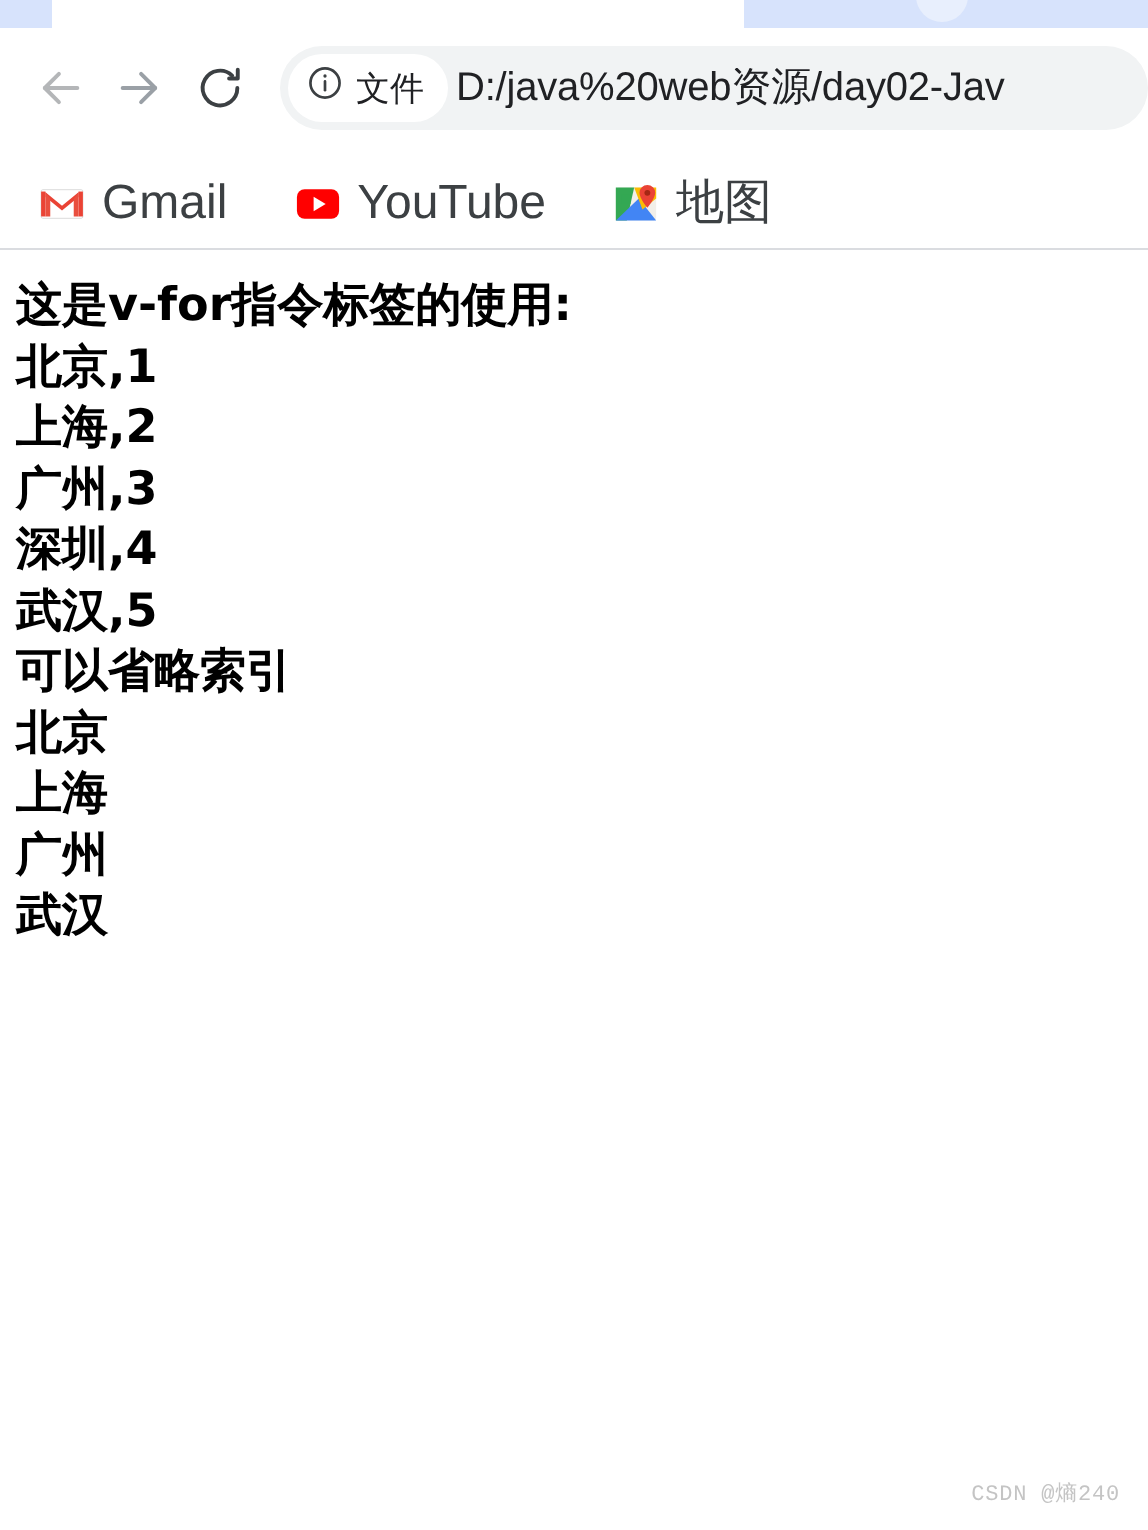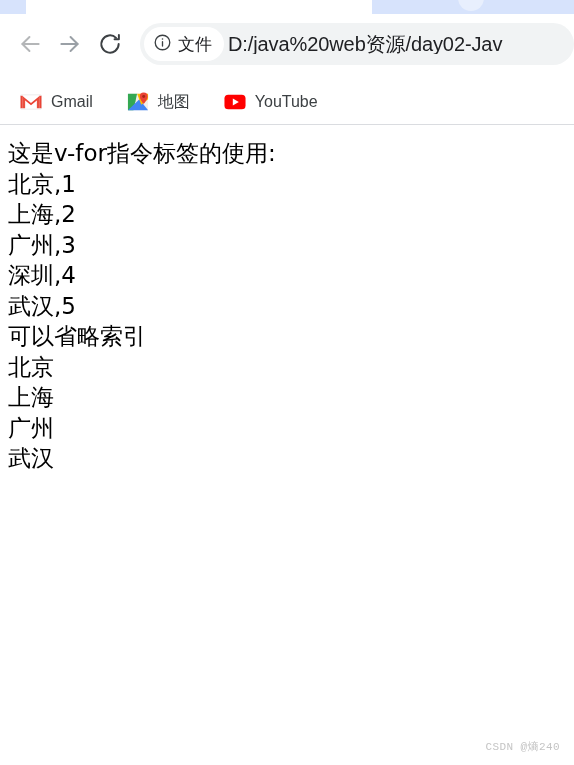--- a/index.html
+++ b/index.html
@@ -133,21 +133,21 @@
   }
   .bookmark {
     display: flex;
     align-items: center;
     gap: 9px;
     cursor: pointer;
     border-radius: 4px;
     padding: 3px 4px;
   }
   .bookmark .bm-label {
-    font-size: 16px;
+    font-size: 24px;
     color: #3c4043;
     white-space: nowrap;
     line-height: 1;
   }
   .bm-icon { width: 22px; height: 22px; display: block; flex: 0 0 auto; }
 
   .toolbar-divider {
     position: absolute;
     top: 124px;
     left: 0;
@@ -159,20 +159,21 @@
   
   .page-content {
     position: absolute;
     top: 125px;
     left: 0;
     width: 574px;
     height: 640px;
     background: #ffffff;
     overflow: hidden;
     padding: 13px 0 0 8px;
+    font-weight: bold;
   }
   .content-line {
     font-size: 23px;
     line-height: 30.5px;
     color: #000000;
     white-space: nowrap;
     font-family: "DejaVu Sans", "Liberation Sans", sans-serif;
   }
 
   
@@ -253,41 +254,41 @@
           <path d="M3 3.6 L12 11 L21 3.6 L21 6.2 L12 13.6 L3 6.2 Z" fill="#ea4335"></path>
           <path d="M3 3.6 L3 16.8 L5.6 16.8 L5.6 7.3 Z" fill="#e94f3f"></path>
           <path d="M21 3.6 L21 16.8 L18.4 16.8 L18.4 7.3 Z" fill="#e94f3f"></path>
         </svg>
       </span>
       <span class="bm-label">Gmail</span>
     </div>
 
     <div class="bookmark">
       <span class="bm-icon">
+        <svg class="bm-icon" viewBox="0 0 24 17">
+          <rect x="0.5" y="0.5" width="23" height="16" rx="4.2" fill="#ff0000"></rect>
+          <polygon points="9.6,4.6 16.2,8.5 9.6,12.4" fill="#ffffff"></polygon>
+        </svg>
+      </span>
+      <span class="bm-label">YouTube</span>
+    </div>
+
+    <div class="bookmark">
+      <span class="bm-icon">
         <svg class="bm-icon" viewBox="0 0 24 24">
           <rect x="1" y="3" width="22" height="18" rx="1.5" fill="#f2efe9"></rect>
           <path d="M1 3 h10 l-4 18 H1 Z" fill="#34a853"></path>
           <path d="M1 21 h22 L13.5 9 Z" fill="#4285f4"></path>
           <path d="M11 3 h12 v6 l-7.5 6 Z" fill="#fbbc04"></path>
           <path d="M4 7 h5 v5 H4 Z" fill="#34a853" opacity="0.85"></path>
           <path d="M18.2 1.6 a4.3 4.3 0 0 1 4.3 4.3 c0 3.1-4.3 8.2-4.3 8.2 s-4.3-5.1-4.3-8.2 a4.3 4.3 0 0 1 4.3-4.3z" fill="#ea4335"></path>
           <circle cx="18.2" cy="5.9" r="1.6" fill="#a52714"></circle>
         </svg>
       </span>
       <span class="bm-label">地图</span>
-    </div>
-
-    <div class="bookmark">
-      <span class="bm-icon">
-        <svg class="bm-icon" viewBox="0 0 24 17">
-          <rect x="0.5" y="0.5" width="23" height="16" rx="4.2" fill="#ff0000"></rect>
-          <polygon points="9.6,4.6 16.2,8.5 9.6,12.4" fill="#ffffff"></polygon>
-        </svg>
-      </span>
-      <span class="bm-label">YouTube</span>
     </div>
   </div>
 
   <div class="toolbar-divider"></div>
 
   <div class="page-content">
     <div class="content-line">这是v-for指令标签的使用:</div>
     <div class="content-line">北京,1</div>
     <div class="content-line">上海,2</div>
     <div class="content-line">广州,3</div>

